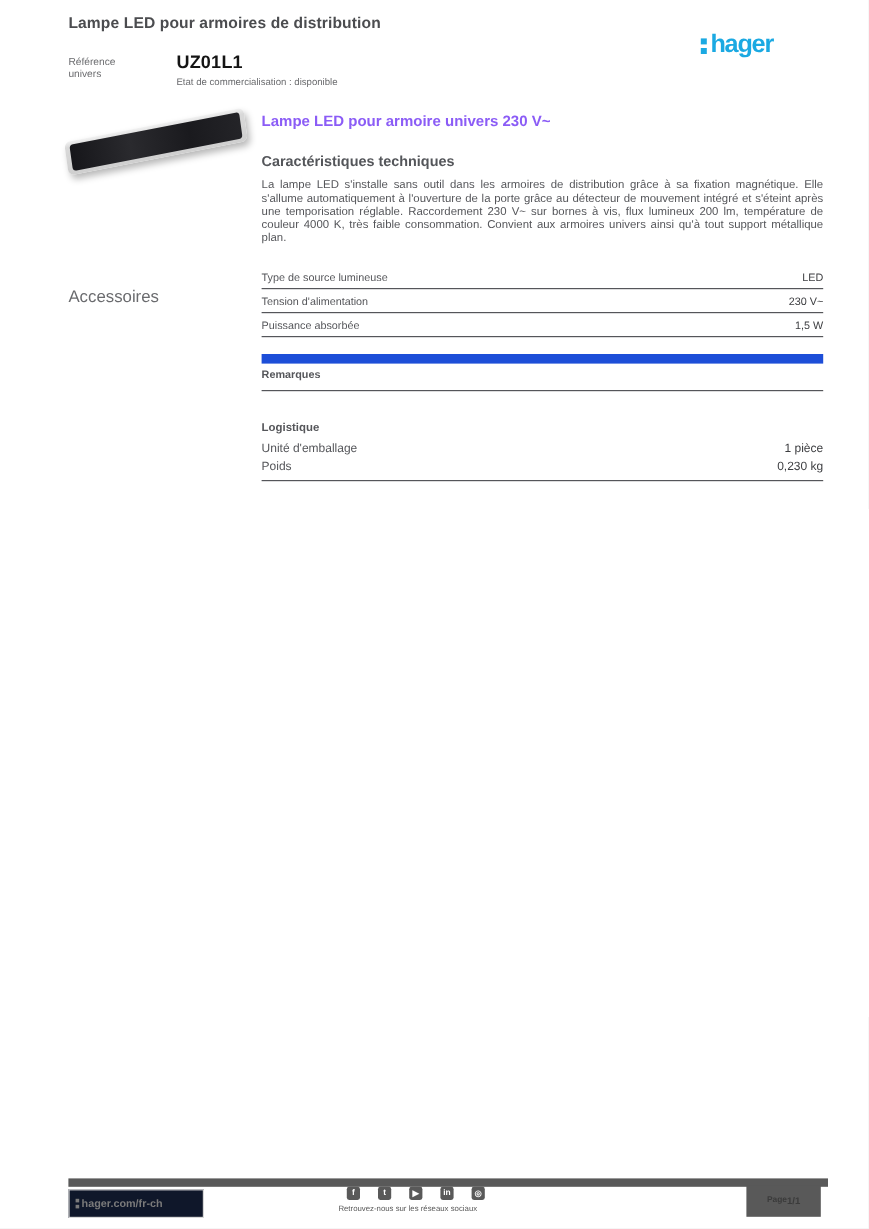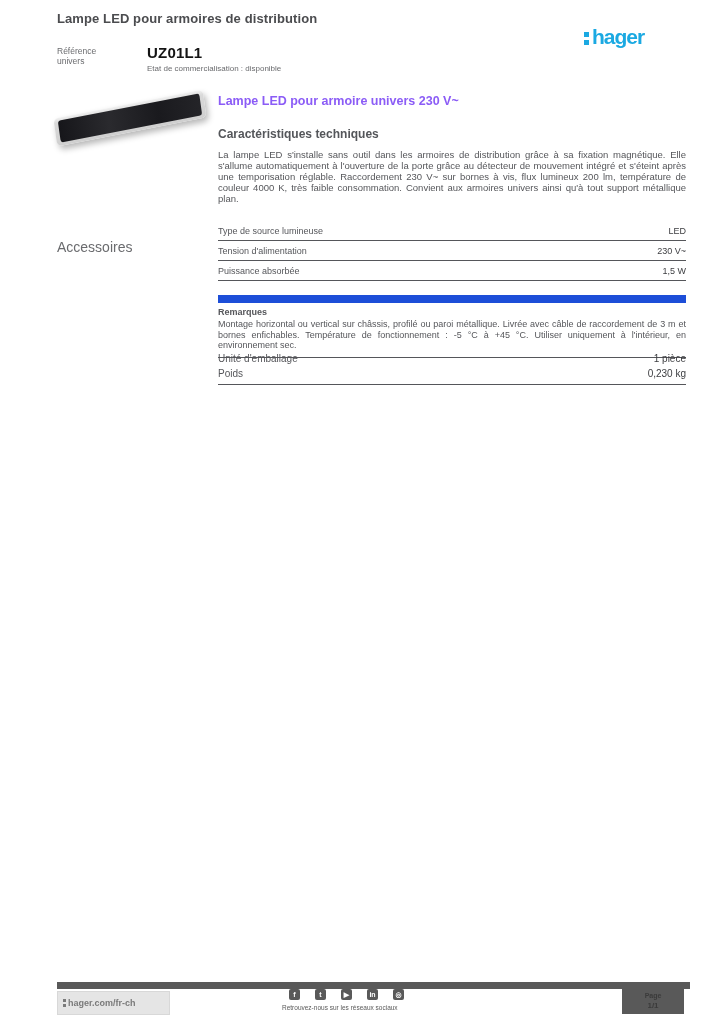--- a/index.html
+++ b/index.html
@@ -54,31 +54,31 @@
   .sidebar-label { position:absolute; left:57px; top:239px; font-size:14px; font-weight:normal; color:#6a6b6e; }
 
   .logistics { position:absolute; left:218px; top:351px; width:468px; }
   .log-heading { font-size:9.5px; font-weight:bold; color:#55565a; margin-bottom:5px; }
   .log-row { display:flex; justify-content:space-between; padding:2px 0; font-size:10px; color:#55565a; }
   .log-row:last-child { border-bottom:1px solid #55565a; padding-bottom:5px; }
   .log-value { color:#3c3d40; }
 
   
   .footer-bar { position:absolute; left:57px; top:982px; width:633px; height:7px; background:#595959; }
-  .website-box { position:absolute; left:57px; top:991px; width:113px; height:24px; background:#e5e5e5;
+  .website-box { position:absolute; left:57px; top:991px; width:113px; height:24px; background:#0f172a;
                  border:1px solid #d8d8d8; display:flex; align-items:center; padding-left:5px; }
   .website-colon { display:flex; flex-direction:column; gap:2px; margin-right:2px; }
   .website-colon span { width:3px; height:3px; background:#7a7a7a; display:block; }
   .website-text { font-size:9px; font-weight:bold; color:#7a7a7a; }
   .social-row { position:absolute; left:289px; top:989px; display:flex; gap:15px; }
   .social-icon { width:11px; height:11px; background:#595959; border-radius:2px; color:#ffffff;
                  font-size:7px; font-weight:bold; display:flex; align-items:center; justify-content:center; }
   .social-caption { position:absolute; left:282px; top:1004px; font-size:6.5px; color:#595959; white-space:nowrap; }
   .page-box { position:absolute; left:622px; top:988px; width:62px; height:26px; background:#595959;
-              display:flex; flex-direction:column; align-items:center; justify-content:center; line-height:10px; }
+              display:flex; flex-direction:row; align-items:center; justify-content:center; line-height:10px; }
   .page-box .pb1 { font-size:7px; font-weight:bold; color:#3b3b3b; }
   .page-box .pb2 { font-size:8px; font-weight:bold; color:#3b3b3b; }
 </style>
 </head>
 <body>
 
 <div class="page">
 
   <div class="header-block">
     <div class="hdr-title1">Lampe LED pour armoires de distribution</div>
@@ -116,25 +116,25 @@
     <div class="spec-row">
       <span class="spec-label">Tension d'alimentation</span>
       <span class="spec-value">230 V~</span>
     </div>
     <div class="spec-row">
       <span class="spec-label">Puissance absorbée</span>
       <span class="spec-value">1,5 W</span>
     </div>
     <div class="note-block">
       <div class="note-label">Remarques</div>
-      <div class="note-text">Montage horizontal ou vertical sur châssis, profilé ou paroi métallique. Livrée avec câble de raccordement de 3 m et bornes enfichables. Température de fonctionnement : -5 °C à +45 °C. Utiliser uniquement à l'intérieur, en environnement sec.</div>
     </div>
   </div>
 
   <div class="logistics">
+    <div class="log-heading">Logistique</div>
     <div class="log-row">
       <span>Unité d'emballage</span>
       <span class="log-value">1 pièce</span>
     </div>
     <div class="log-row">
       <span>Poids</span>
       <span class="log-value">0,230 kg</span>
     </div>
   </div>
 

